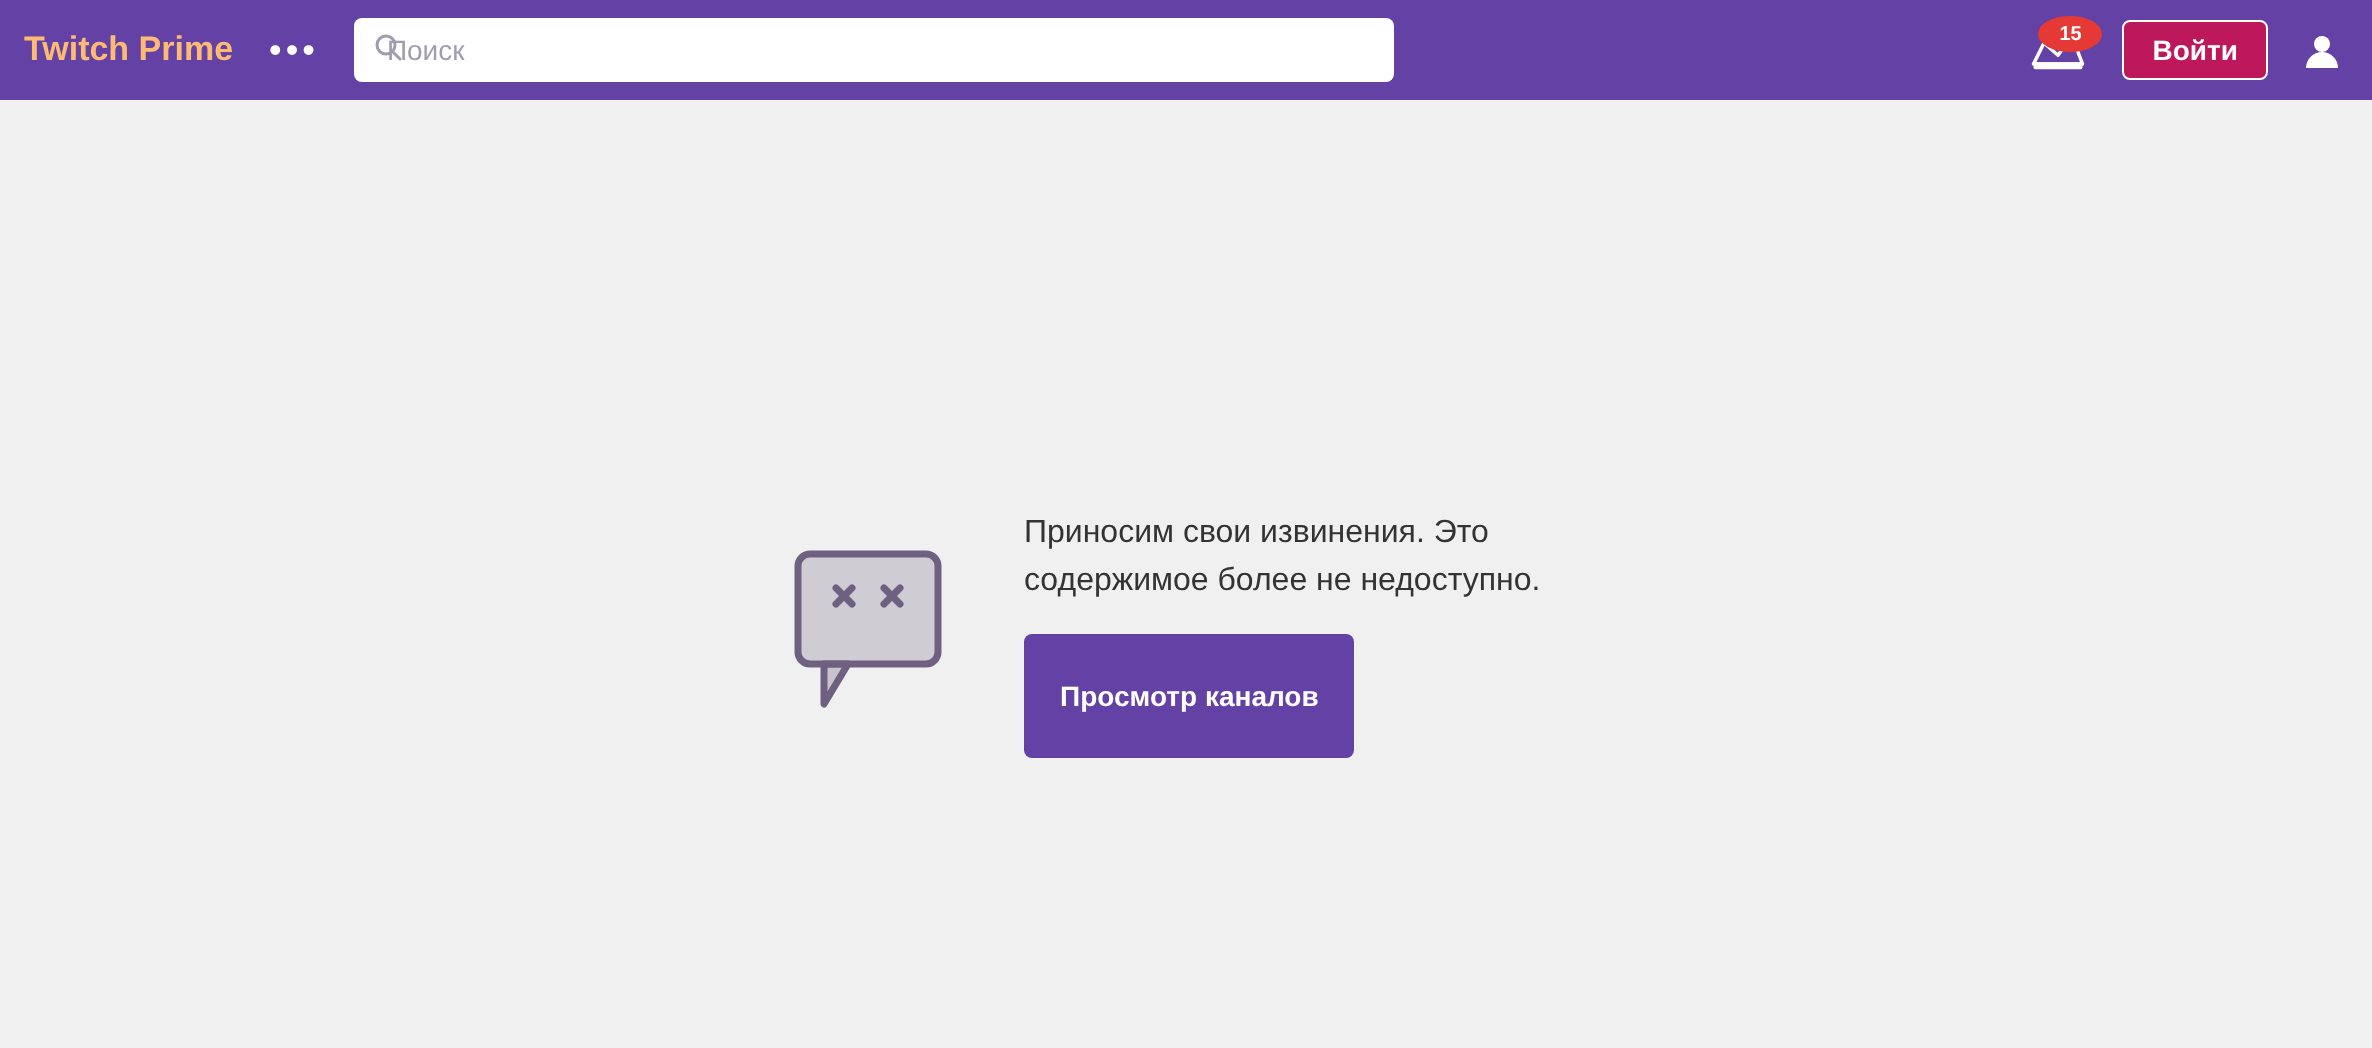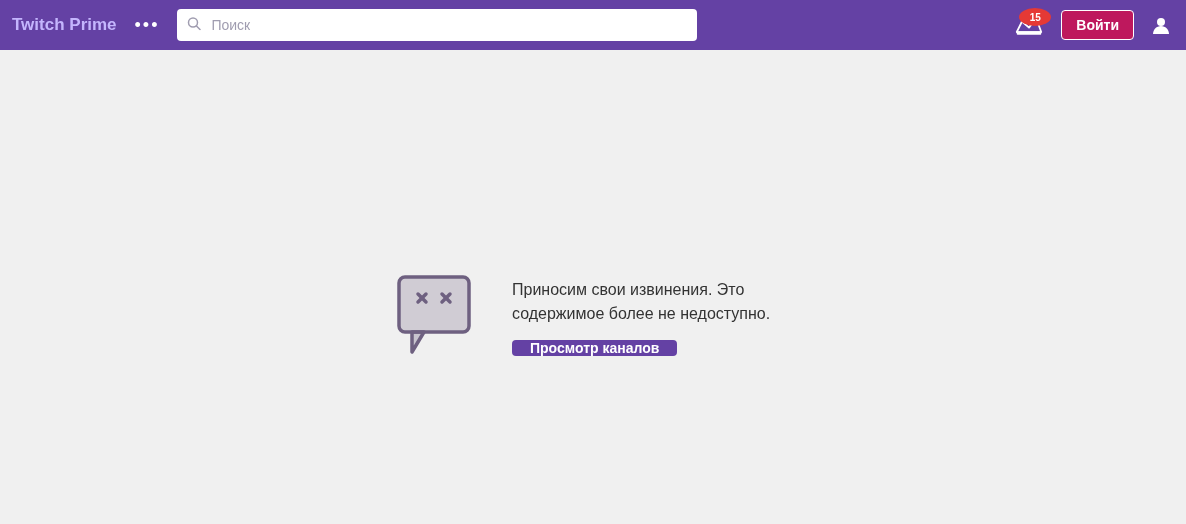--- a/index.html
+++ b/index.html
@@ -20,21 +20,21 @@
     .header {
       background: #6441a4;
       height: 50px;
       display: flex;
       align-items: center;
       padding: 0 12px;
       gap: 12px;
     }
 
     .logo {
-      color: #c4b5fd;
+      color: #fdba74;
       font-size: 17px;
       font-weight: bold;
       white-space: nowrap;
       cursor: pointer;
       text-decoration: none;
     }
 
     .more-btn {
       color: white;
       background: none;
@@ -61,21 +61,21 @@
       font-size: 14px;
       pointer-events: none;
     }
 
     .search-input {
       width: 100%;
       height: 32px;
       background: white;
       border: none;
       border-radius: 4px;
-      padding: 0 12px 0 34px;
+      padding: 0 12px 0 16px;
       font-size: 14px;
       color: #333;
       outline: none;
     }
     .search-input::placeholder {
       color: #a09db0;
     }
 
     .header-right {
       margin-left: auto;
@@ -200,21 +200,21 @@
       color: #333;
       line-height: 1.5;
       max-width: 280px;
     }
 
     .browse-btn {
       background: #6441a4;
       color: white;
       border: none;
       border-radius: 4px;
-      padding: 0 18px;
+      padding: 23px 18px;
       font-size: 14px;
       font-weight: 600;
       cursor: pointer;
       display: inline-block;
       width: fit-content;
     }
   </style>
 </head>
 <body>
 

